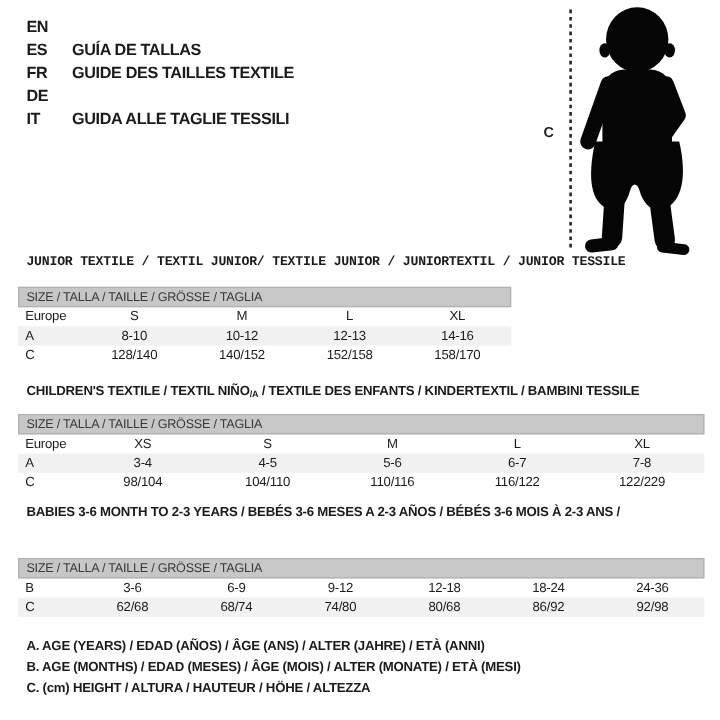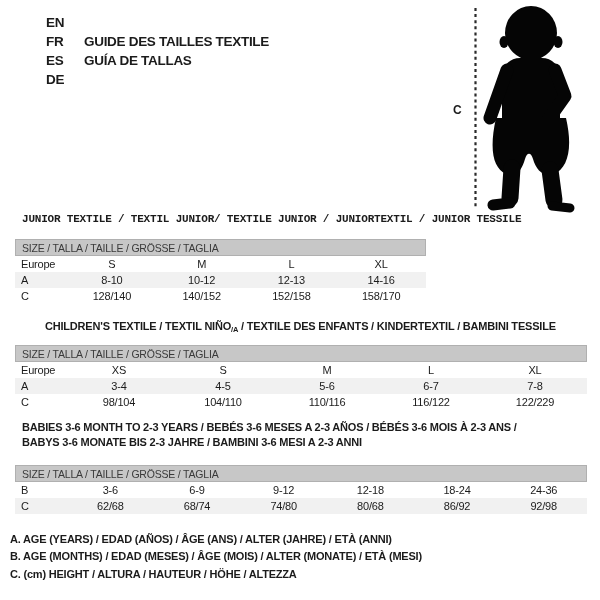--- a/index.html
+++ b/index.html
@@ -2,21 +2,21 @@
 <html><head>
 <meta charset="utf-8">
 <style>
   html,body{margin:0;padding:0;}
   body{
     width:600px;height:600px;background:#ffffff;position:relative;overflow:hidden;
     font-family:"Liberation Sans", sans-serif;color:#1b1b1b;
     -webkit-font-smoothing:antialiased;
   }
   
-  .lang-block{position:absolute;top:13px;left:22px;margin-left:24px;}
+  .lang-block{position:absolute;top:13px;left:22px;}
   .lang-line{display:flex;height:19px;align-items:center;font-weight:bold;font-size:13.5px;letter-spacing:-0.3px;}
   .lang-code{width:38px;}
   
   .figure{position:absolute;top:0;left:440px;width:160px;height:220px;}
   .figure svg{position:absolute;top:0;left:30px;}
   .measure-label{position:absolute;top:103px;left:13px;font-weight:bold;font-size:12px;}
   
   .section-title{position:absolute;left:22px;font-weight:bold;font-size:11px;letter-spacing:-0.2px;line-height:15px;}
   .section-title .sub{font-size:7.5px;vertical-align:-2px;}
   .size-table{position:absolute;left:15px;}
@@ -28,43 +28,47 @@
     font-size:10.5px;color:#3a3a3a;padding-left:6px;letter-spacing:-0.2px;
   }
   .trow{display:flex;height:16px;align-items:center;font-size:11px;letter-spacing:-0.2px;}
   .trow.alt{background:#f1f1f1;}
   .tlabel{width:52px;padding-left:6px;box-sizing:border-box;}
   .tcell{flex:1;text-align:center;}
   #table-junior{top:239px;}
   #table-children{top:345px;}
   #table-babies{top:465px;}
   #title-junior{top:212px;font-family:Liberation Mono, monospace;}
-  #title-children{top:319px;margin-left:23px;}
+  #title-children{top:319px;}
   #title-babies{top:420px;}
   
-  .notes{position:absolute;top:530px;left:10px;font-weight:bold;font-size:11px;letter-spacing:-0.2px;}
+  .notes{position:absolute;top:530px;left:22px;font-weight:bold;font-size:11px;letter-spacing:-0.2px;}
   .note-line{height:17.5px;display:flex;align-items:center;}
 </style>
 </head>
 <body>
 
 <div class="lang-block">
   <div class="lang-line">
     <span class="lang-code">EN</span>
   </div>
   <div class="lang-line">
+    <span class="lang-code">ES</span>
+    <span>GUÍA DE TALLAS</span>
+  </div>
+  <div class="lang-line">
     <span class="lang-code">FR</span>
     <span>GUIDE DES TAILLES TEXTILE</span>
   </div>
   <div class="lang-line">
-    <span class="lang-code">ES</span>
-    <span>GUÍA DE TALLAS</span>
+    <span class="lang-code">DE</span>
   </div>
   <div class="lang-line">
-    <span class="lang-code">DE</span>
+    <span class="lang-code">IT</span>
+    <span>GUIDA ALLE TAGLIE TESSILI</span>
   </div>
 </div>
 
 <div class="figure">
   <span class="measure-label">C</span>
   <svg width="130" height="220" viewBox="0 0 130 220">
     <line x1="5.5" y1="8" x2="5.5" y2="208" stroke="#2a2a2a" stroke-width="2.2" stroke-dasharray="3 3.1"></line>
     <g fill="#050505" stroke="none">
       <ellipse cx="61" cy="33" rx="26" ry="27"></ellipse>
       <ellipse cx="34" cy="42" rx="4.5" ry="6"></ellipse>
@@ -139,21 +143,20 @@
         <span class="tcell">104/110</span>
         <span class="tcell">110/116</span>
         <span class="tcell">116/122</span>
         <span class="tcell">122/229</span>
       </div>
     </div>
 </div>
 
 <div class="section-title" id="title-babies">
     <div><span>BABIES 3-6 MONTH TO 2-3 YEARS / BEBÉS 3-6 MESES A 2-3 AÑOS / BÉBÉS 3-6 MOIS À 2-3 ANS /</span></div>
-    <div><span>BABYS 3-6 MONATE BIS 2-3 JAHRE / BAMBINI 3-6 MESI A 2-3 ANNI</span></div>
   </div>
 <div class="size-table wide" id="table-babies">
   <div class="size-bar">SIZE / TALLA / TAILLE / GRÖSSE / TAGLIA</div>
   <div>
       <div class="trow">
         <span class="tlabel">B</span>
         <span class="tcell">3-6</span>
         <span class="tcell">6-9</span>
         <span class="tcell">9-12</span>
         <span class="tcell">12-18</span>

